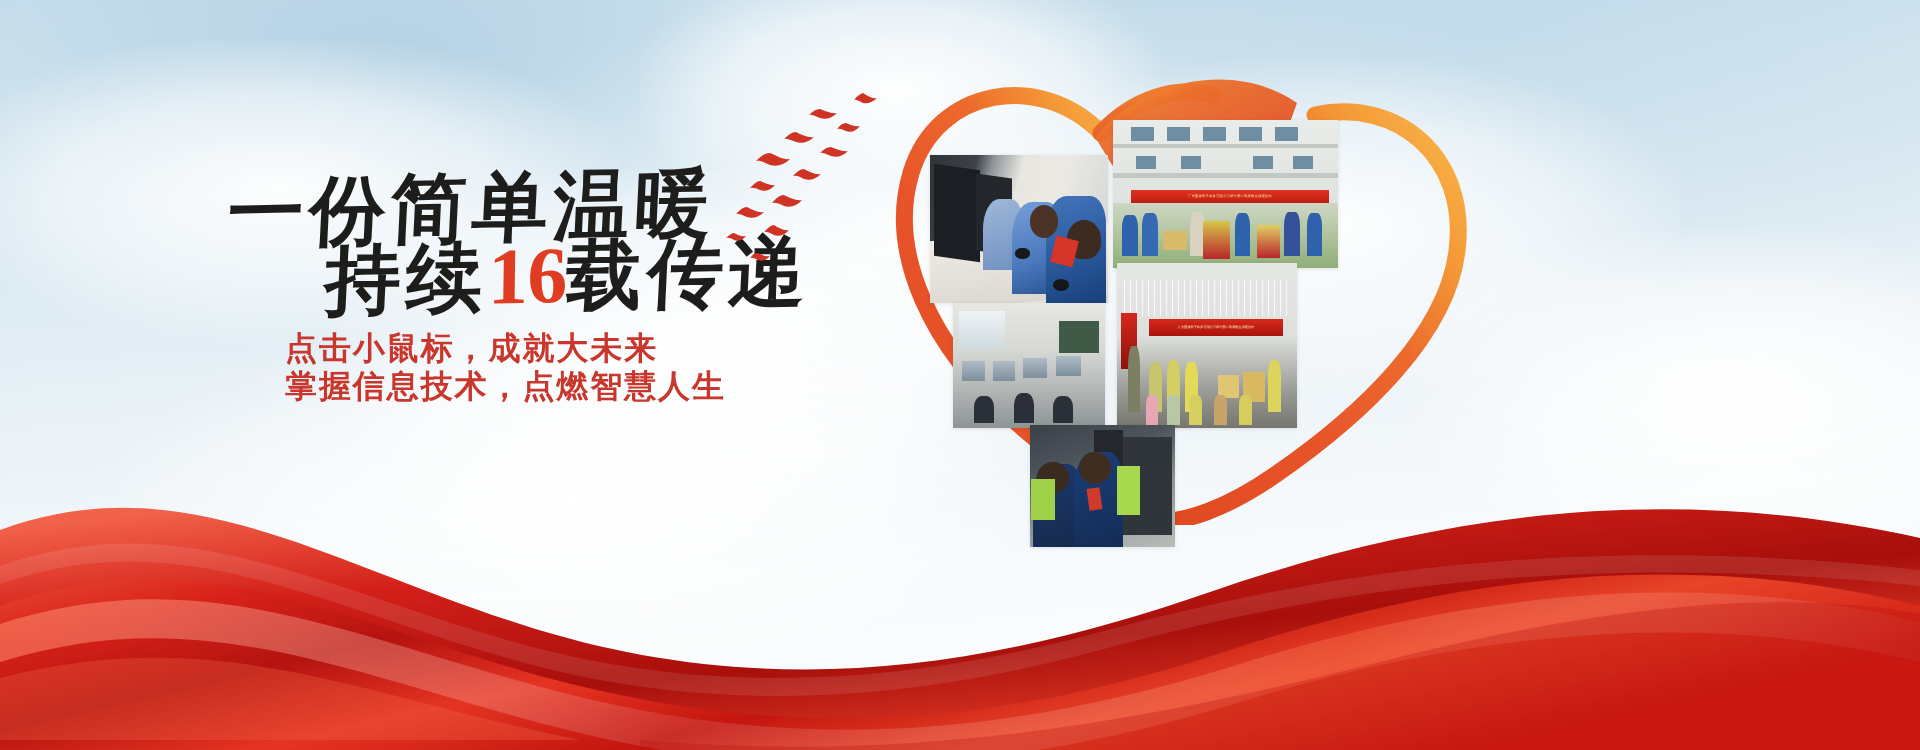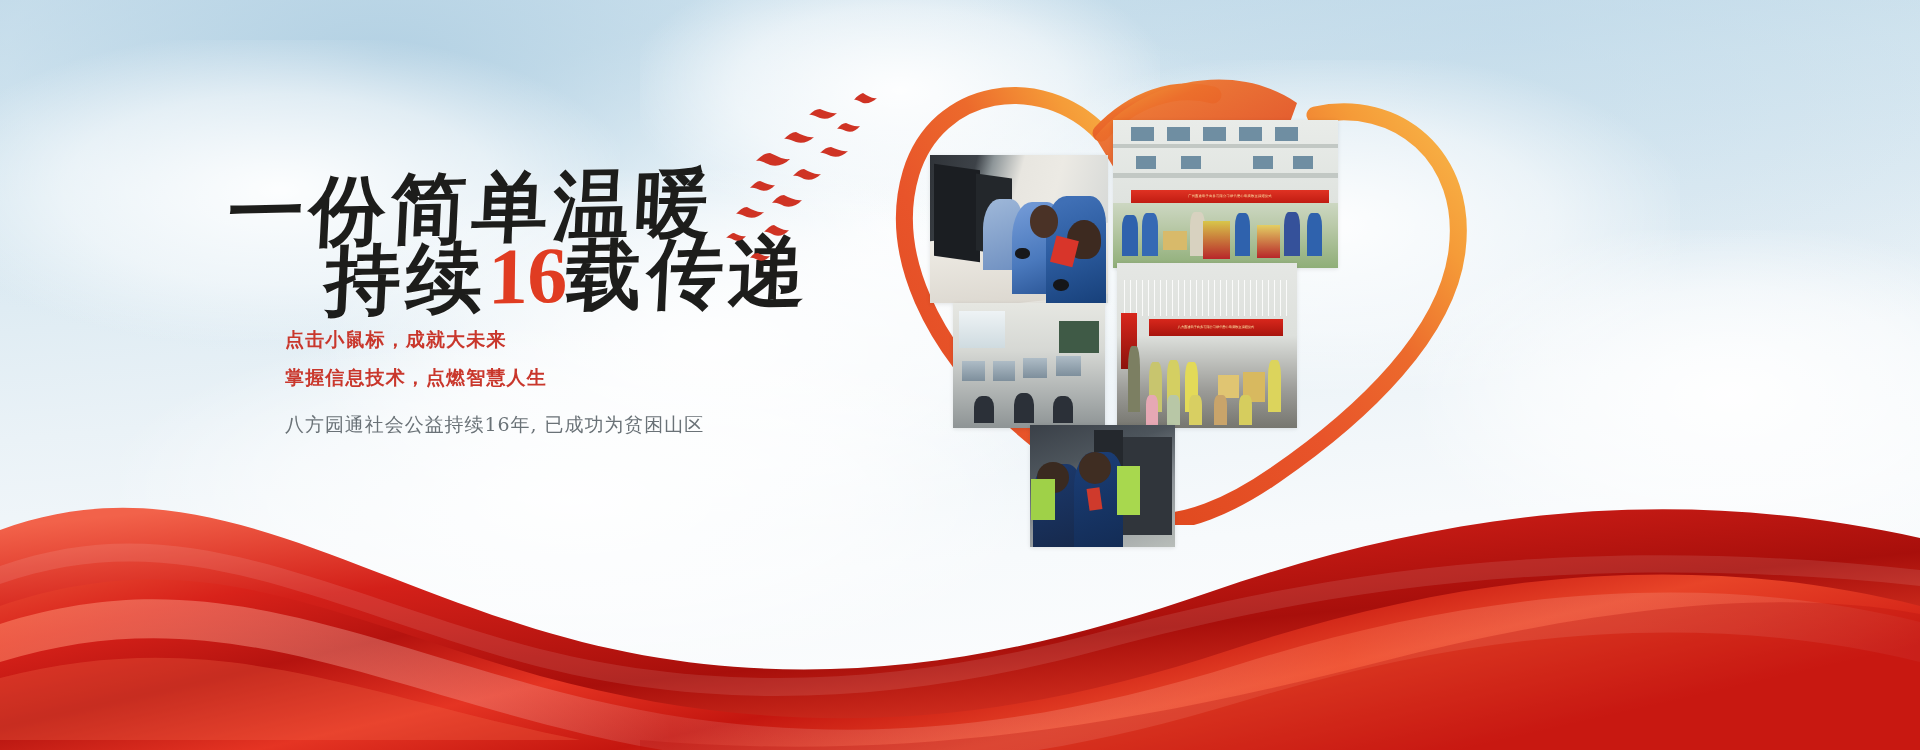--- a/index.html
+++ b/index.html
@@ -54,21 +54,21 @@
     font-weight:700;
     font-size:80px;
     letter-spacing:-0.01em;
     transform:skewX(2deg);
     display:inline-block;
   }
 
   .sub {
     position:absolute;
     left:285px;
-    font-size:19px;
+    font-size:32px;
     font-weight:700;
     color:#c9372c;
     letter-spacing:0.06em;
     white-space:nowrap;
     font-family:"DejaVu Sans", sans-serif;
   }
   .sub1 { top:327px; }
   .sub2 { top:365px; }
 
   .body {
@@ -208,21 +208,20 @@
 
   <div class="copy">
 
     <div class="headline1">一份简单温暖</div>
 
     <div class="headline2"><span>持续</span><span class="num">16</span><span>载传递</span></div>
 
     <div class="sub sub1">点击小鼠标，成就大未来</div>
     <div class="sub sub2">掌握信息技术，点燃智慧人生</div>
 
-    <div class="body body1">八方园通社会公益持续16年, 已成功为贫困山区</div>
   </div>
 
   <div class="birds">
     <svg width="200" height="200" viewBox="0 0 200 200" aria-hidden="true">
       <g fill="#cf3324">
         <path d="M163 8 c5 3 9 6 14 5 -4 4 -9 6 -14 5 -3 -1 -6 -4 -9 -3 3 -4 6 -6 9 -7z"></path>
         <path d="M120 24 c6 2 11 5 17 4 -5 5 -11 7 -17 5 -4 -1 -7 -4 -11 -3 4 -4 7 -6 11 -6z"></path>
         <path d="M146 38 c5 2 9 4 14 3 -4 5 -9 7 -14 5 -3 -1 -6 -3 -9 -2 3 -4 6 -6 9 -6z"></path>
         <path d="M96 47 c6 3 12 6 18 5 -5 5 -12 7 -18 5 -4 -1 -8 -4 -12 -3 4 -4 8 -7 12 -7z"></path>
         <path d="M131 62 c6 2 11 5 17 4 -5 5 -11 7 -17 5 -4 -1 -7 -4 -11 -3 4 -4 7 -6 11 -6z"></path>

